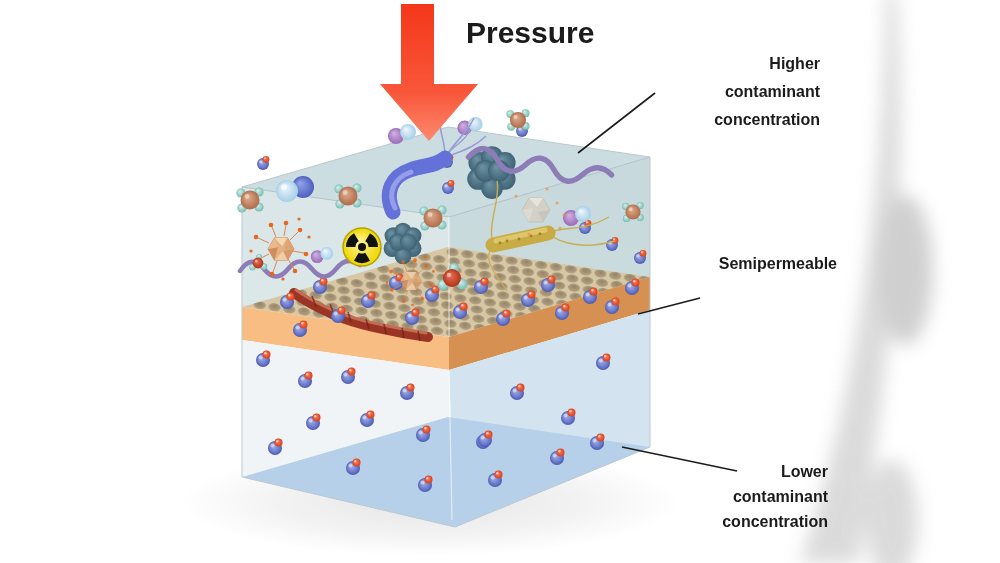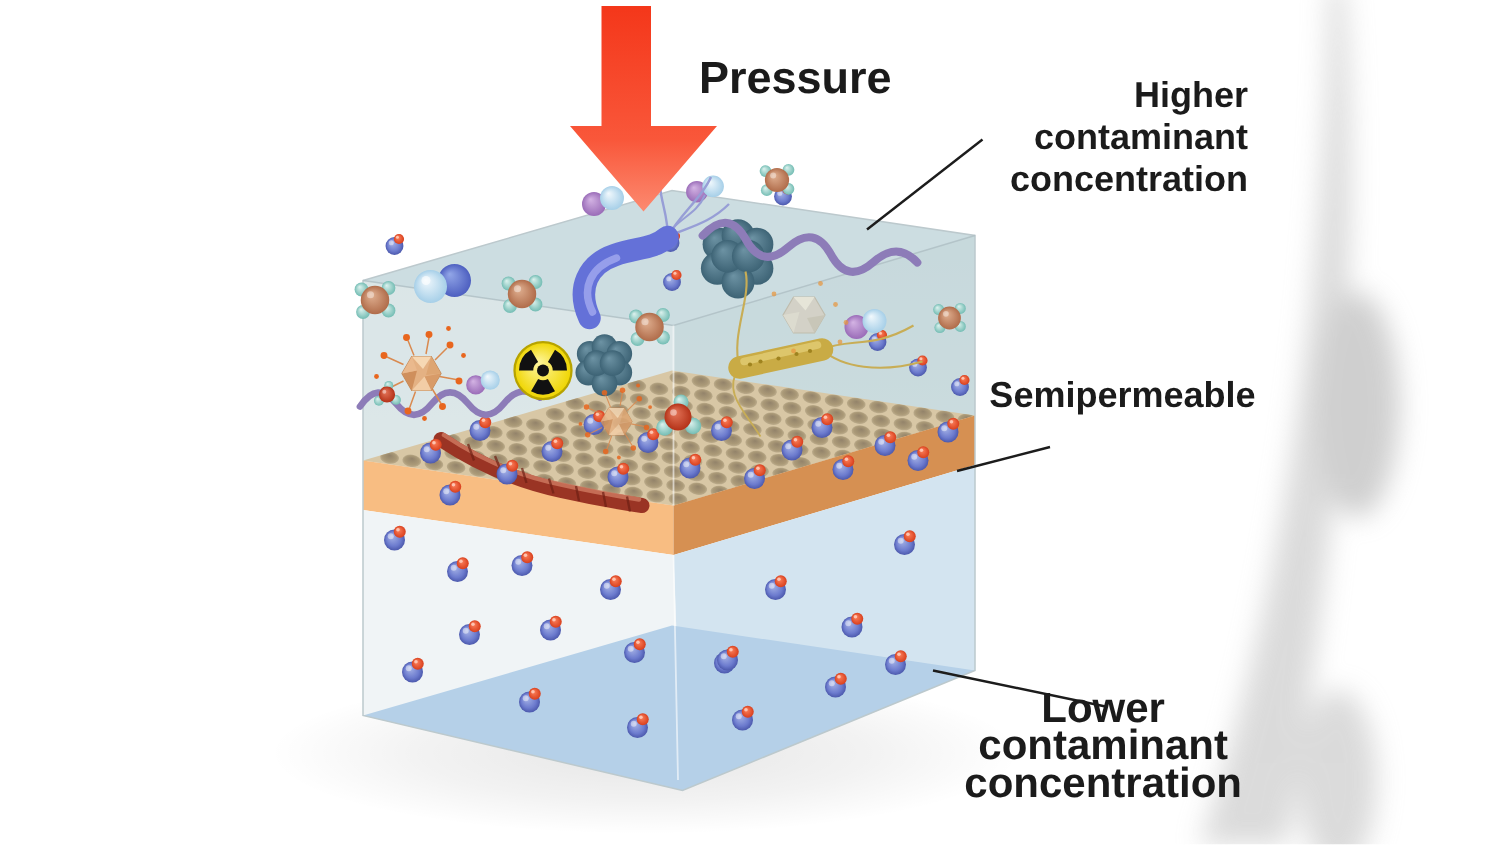--- a/index.html
+++ b/index.html
@@ -1,23 +1,23 @@
 <!DOCTYPE html>
 <html><head>
 <meta charset="utf-8">
 <style>
   html,body{margin:0;padding:0;background:#ffffff;}
   #stage{position:relative;width:1000px;height:563px;overflow:hidden;background:#ffffff;
          font-family:"Liberation Sans",sans-serif;}
   #diagram-svg{position:absolute;left:0;top:0;}
   .label{position:absolute;text-align:right;color:#1b1b1b;font-weight:bold;letter-spacing:0px;}
-  #label-pressure{left:466px;top:16px;font-size:30px;line-height:34px;text-align:left;margin-top:20px;}
-  #label-higher{right:168px;top:50px;font-size:24px;line-height:28px;}
-  #label-membrane{right:163px;top:249px;font-size:24px;line-height:30px;}
-  #label-lower{right:172px;top:459px;font-size:28px;line-height:25px;text-align:center;}
+  #label-pressure{left:466px;top:16px;font-size:30px;line-height:34px;text-align:left;}
+  #label-higher{right:180px;top:50px;font-size:16px;line-height:28px;}
+  #label-membrane{right:163px;top:249px;font-size:16px;line-height:30px;}
+  #label-lower{right:172px;top:459px;font-size:16px;line-height:25px;}
 </style>
 </head>
 <body>
 
 <div id="stage">
 
 <svg id="diagram-svg" width="1000" height="563" viewBox="0 0 1000 563">
   <defs>
     <radialGradient id="gWater" fx="0.35" fy="0.3">
           <stop offset="0" stop-color="#aab7e8"></stop>

